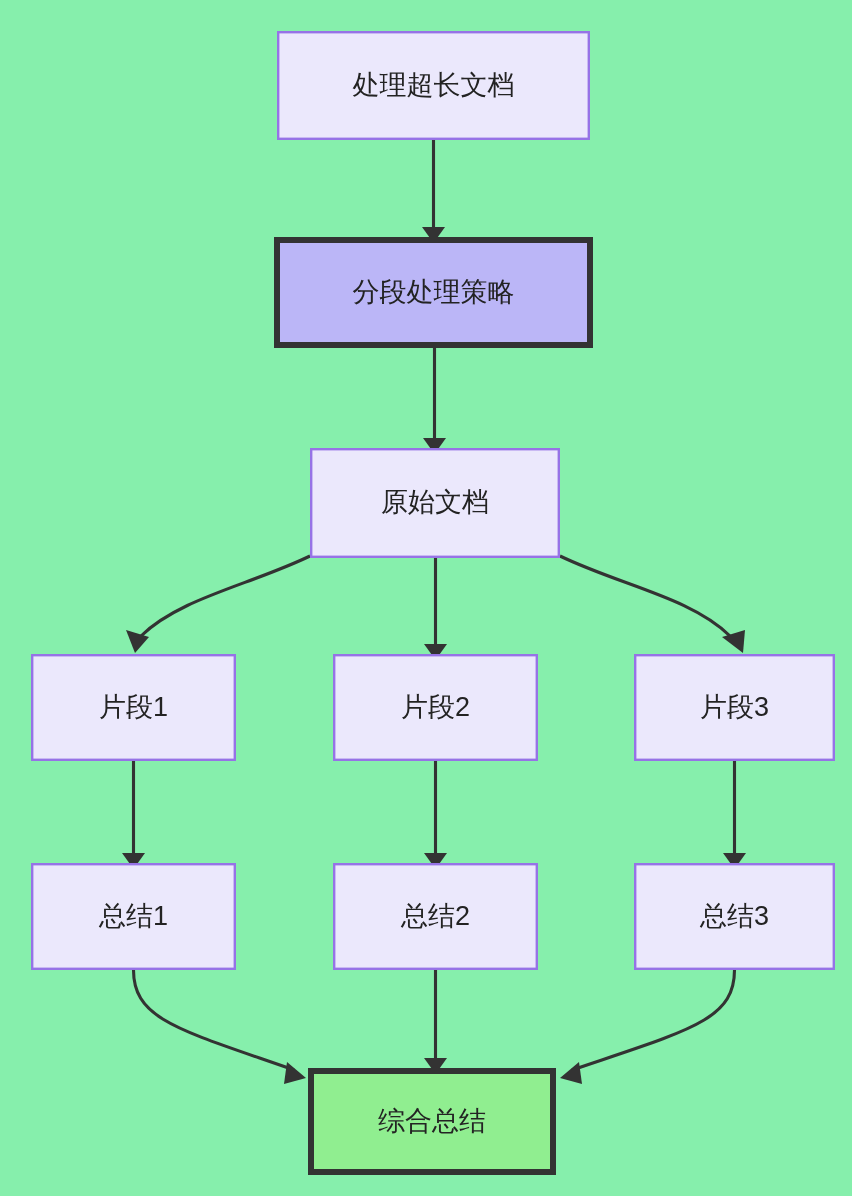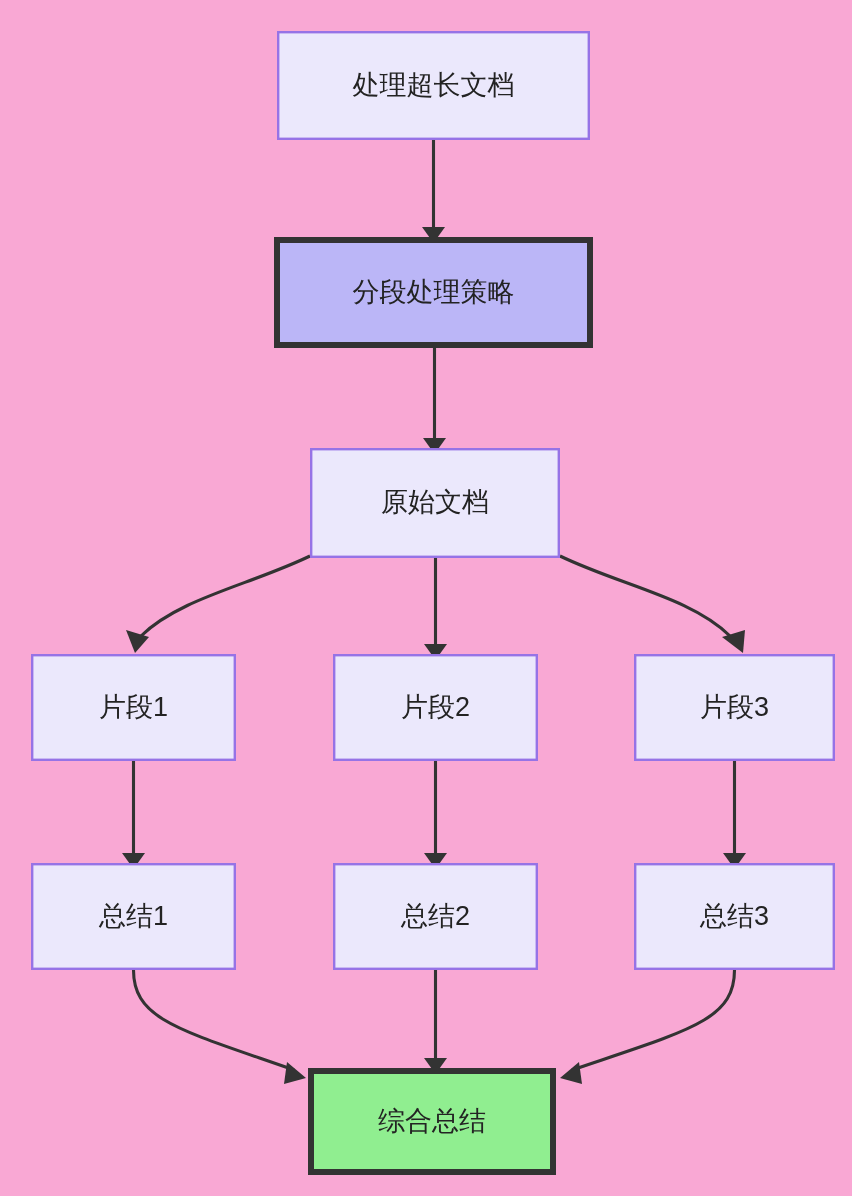--- a/index.html
+++ b/index.html
@@ -10,21 +10,21 @@
   body {
     width: 852px;
     height: 1196px;
     font-family: "Liberation Sans", "DejaVu Sans", sans-serif;
     overflow: hidden;
   }
   #flowchart-root {
     position: relative;
     width: 852px;
     height: 1196px;
-    background: #f9a8d4;
+    background: #86efac;
     text-align: right;
   }
   svg.diagram {
     display: block;
     width: 852px;
     height: 1196px;
   }
   .node-rect {
     stroke-linejoin: miter;
   }

